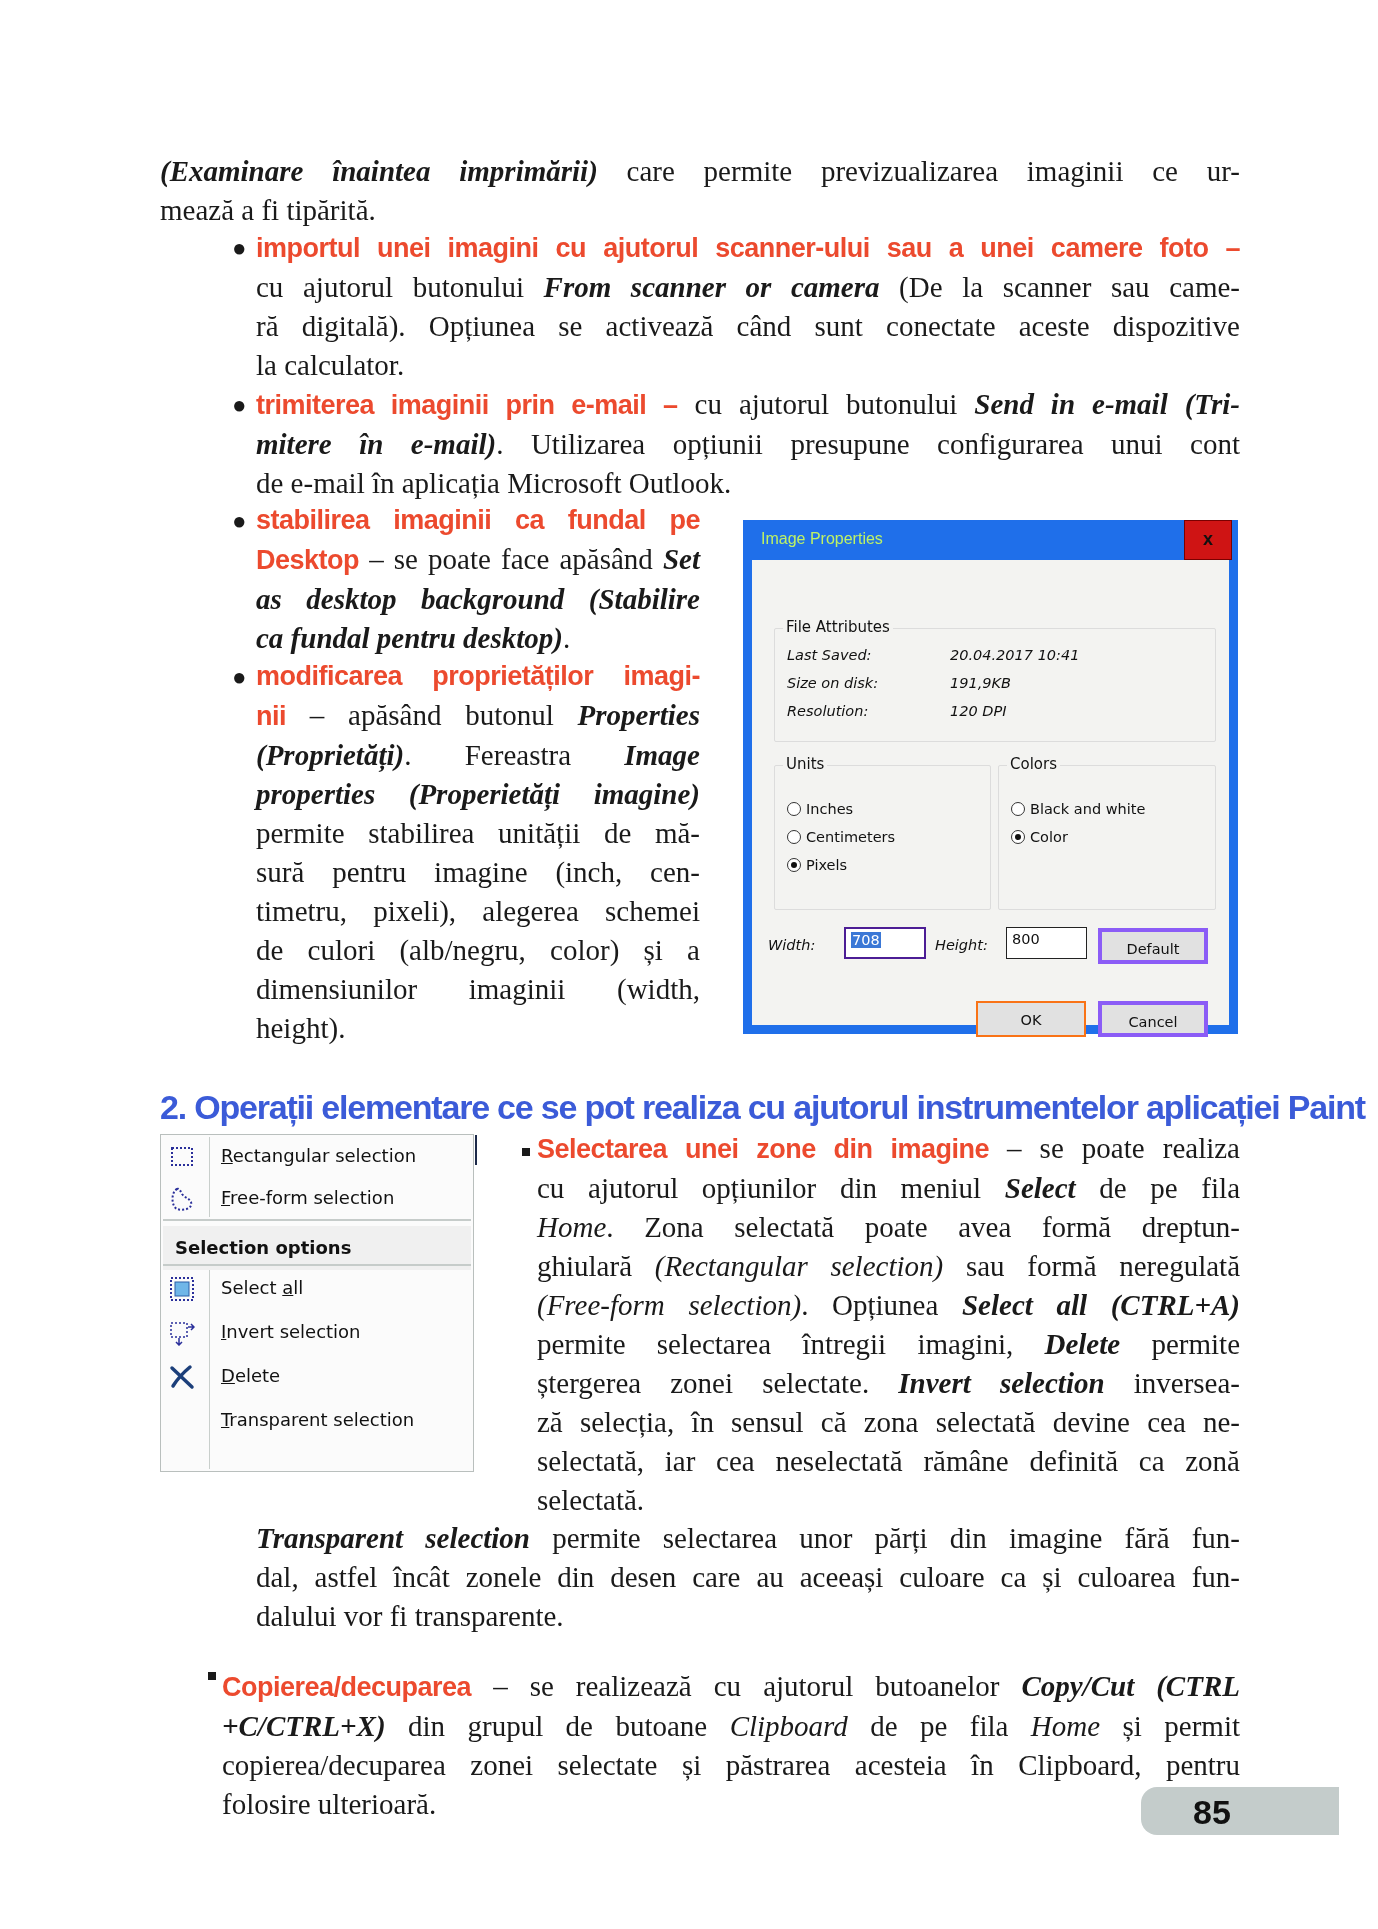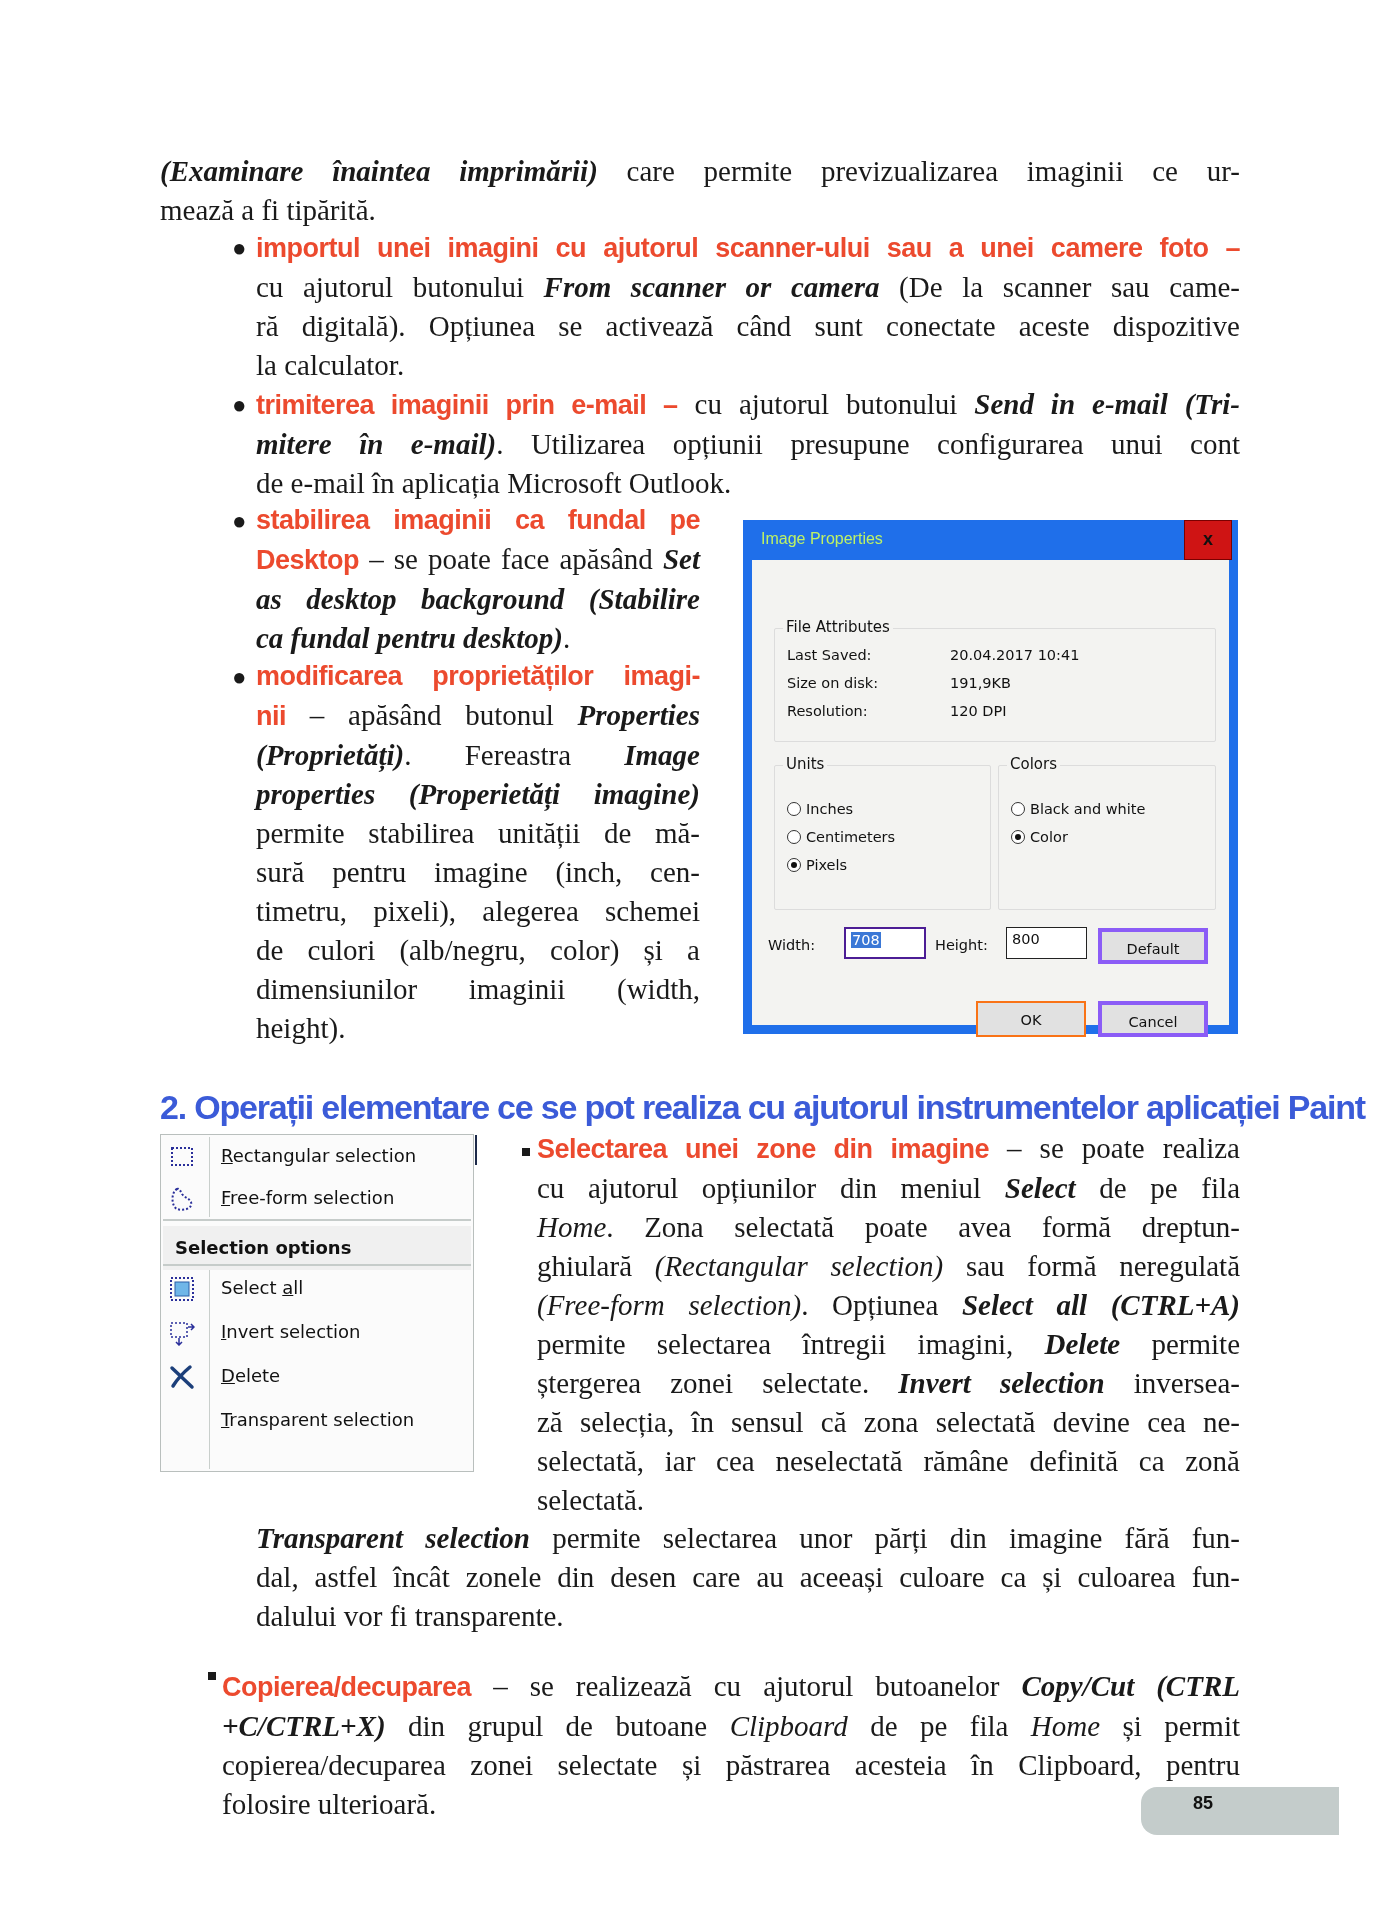--- a/index.html
+++ b/index.html
@@ -15,21 +15,21 @@
   .bullet{position:absolute;font-size:24px;}
   .sq{position:absolute;width:8px;height:8px;background:#1a1a1a;}
 
   
   .dlg{position:absolute;left:743px;top:520px;width:495px;height:514px;background:#1f6fea;box-sizing:border-box;}
   .dlg-title{position:absolute;left:18px;top:10px;font-family:"Liberation Sans",sans-serif;font-size:16px;color:#bef264;}
   .dlg-close{position:absolute;right:6px;top:0;width:48px;height:40px;background:#cf1414;color:#111;font-family:"Liberation Sans",sans-serif;font-weight:bold;font-size:18px;text-align:center;line-height:36px;border:1px solid #7a0000;box-sizing:border-box;}
   .dlg-body{position:absolute;left:9px;top:40px;right:9px;bottom:9px;background:#f3f3f1;font-family:"DejaVu Sans",sans-serif;font-size:14.5px;color:#111;}
   .grp{position:absolute;border:1px solid #dcdcdc;border-radius:2px;}
   .grp-title{position:absolute;top:-11px;left:8px;background:#f3f3f1;padding:0 3px;font-size:15px;}
-  .kv{position:absolute;}
+  .kv{position:absolute;font-style:italic;}
   .radio{position:absolute;display:flex;align-items:center;gap:5px;}
   .rd{width:14px;height:14px;border:1px solid #333;border-radius:50%;background:#fff;box-sizing:border-box;position:relative;}
   .rd.on::after{content:"";position:absolute;left:3px;top:3px;width:6px;height:6px;border-radius:50%;background:#111;}
   .inp{position:absolute;height:32px;border:1px solid #222;background:#fff;box-sizing:border-box;padding:3px 5px;font-size:14.5px;}
   .inp.focus{border:2px solid #4c1d95;}
   .sel{background:#3b78d6;color:#fff;padding:0 1px;}
   .btn{position:absolute;height:36px;border:4px solid #8b5cf6;background:#e1e1e1;box-sizing:border-box;text-align:center;line-height:34px;font-size:14.5px;}
   .btn.def{border:2px solid #f97316;}
 
   
@@ -39,21 +39,21 @@
   .mi .ic{position:absolute;left:8px;top:9px;width:26px;height:26px;}
   .mi .lbl{position:absolute;left:60px;top:10px;}
   .gutter{position:absolute;left:48px;width:1px;background:#c9cfcc;}
   .msep{position:absolute;left:2px;right:2px;height:2px;background:#c6ccca;}
   .mhead{position:absolute;left:2px;right:2px;top:91px;height:44px;background:#f0f0f0;font-weight:bold;font-size:18px;}
   .mhead span{position:absolute;left:12px;top:11px;}
   u{text-decoration:underline;}
 
   .heading{position:absolute;left:160px;top:1088px;font-family:"Liberation Sans Narrow","Liberation Sans",sans-serif;font-weight:bold;font-size:34px;color:#3b5bd8;letter-spacing:-1.2px;white-space:nowrap;}
   .pagetab{position:absolute;left:1141px;top:1787px;width:198px;height:48px;background:#c4cccb;border-radius:16px 0 0 16px;}
-  .pagetab span{position:absolute;left:52px;top:6px;font-family:"Liberation Sans",sans-serif;font-weight:bold;font-size:18px;color:#111;}
+  .pagetab span{position:absolute;left:52px;top:6px;font-family:"Liberation Sans",sans-serif;font-weight:bold;font-size:34px;color:#111;}
 </style>
 </head>
 <body>
 
 <div class="block serif" style="left:160px;top:152px;width:1080px;">
   <span class="line justify"><span class="bi">(Examinare înaintea imprimării)</span><span> care permite previzualizarea imaginii ce ur-</span></span>
   <span class="line">mează a fi tipărită.</span>
 </div>
 
 <span class="bullet" style="left:232px;top:235px;">●</span>

